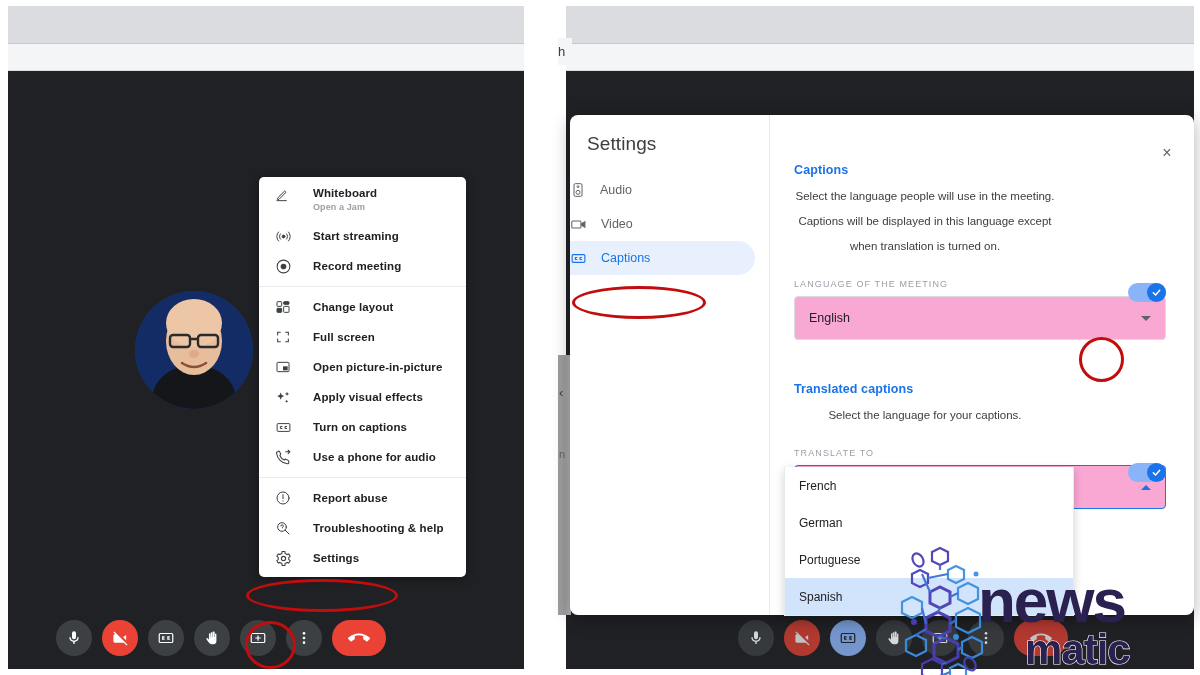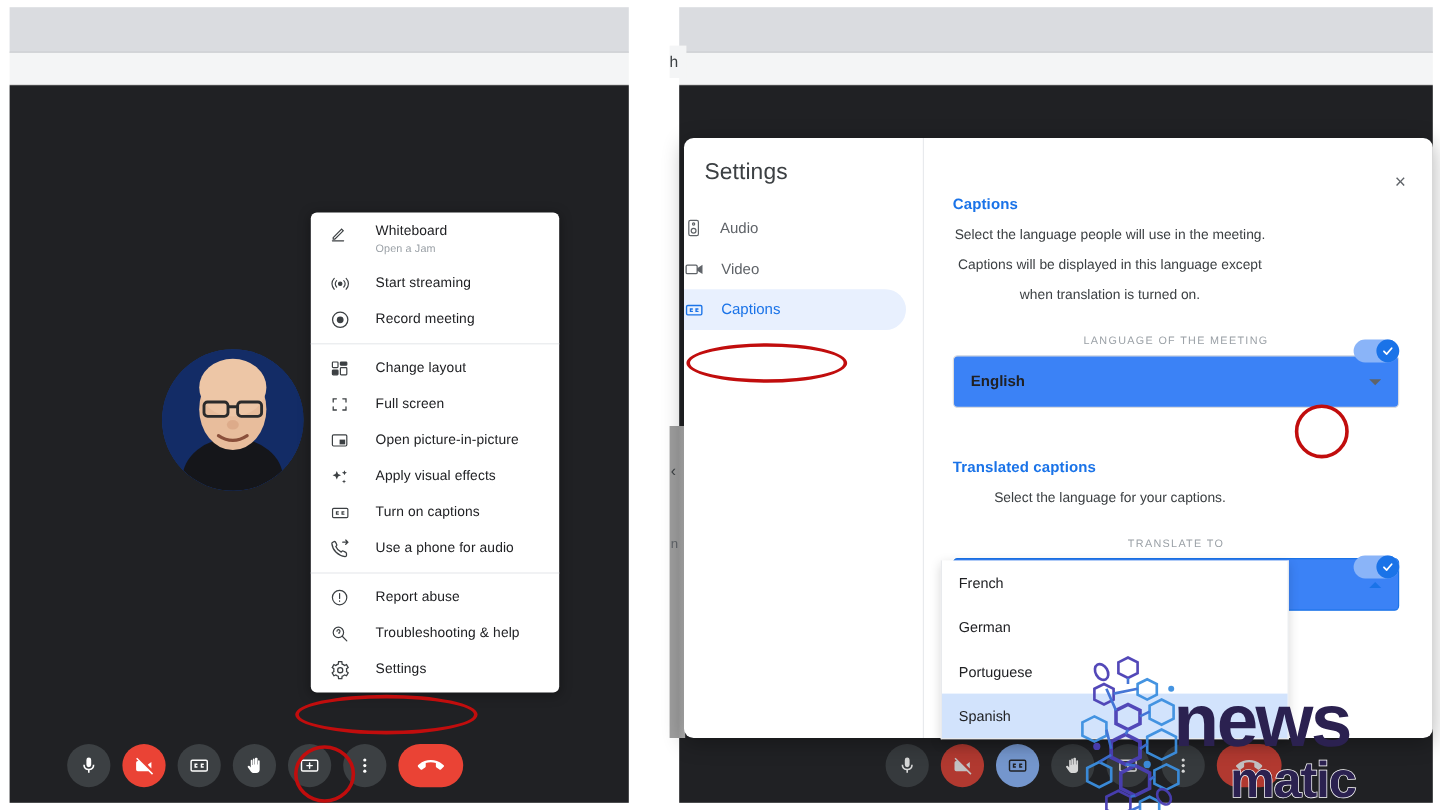--- a/index.html
+++ b/index.html
@@ -11,21 +11,21 @@
   }
   #root { position: relative; width: 1200px; height: 675px; background:#fff; }
 
   
   .win { position: absolute; background: #fff; }
   .win-titlebar { position:absolute; left:0; right:0; top:0; height:38px; background:#dadce0; border-bottom:1px solid #c6c9cc; }
   .win-toolbar  { position:absolute; left:0; right:0; top:38px; height:27px; background:#f4f5f6; border-bottom:1px solid #dcdcdc; }
   .win-body     { position:absolute; left:0; right:0; top:65px; bottom:0; background:#202124; }
 
   
-  #left-window { left:8px; top:6px; width:516px; height:663px; }
+  #left-window { left:8px; top:6px; width:516px; height:663px;font-weight:bold; }
   #left-window .win-body { background:#202124; border-radius:0; }
 
   .avatar {
     position:absolute; left:135px; top:285px; width:118px; height:118px;
     border-radius:50%; overflow:hidden; background:#1a3a7a;
   }
   .avatar svg { display:block; }
 
   
   #overflow-menu {
@@ -92,25 +92,25 @@
   .side-item {
     display:flex; align-items:center; height:34px; gap:14px;
     color:#5f6368; font-size:12.5px; border-radius:0 17px 17px 0; margin-right:14px;
   }
   .side-item.active { background:#e8f0fe; color:#1a73e8; }
   .side-item svg { display:block; }
 
   .settings-main { flex:1; position:relative; padding:48px 28px 0 24px; }
   .sec-title { font-size:12.5px; color:#1a73e8; font-weight:bold; letter-spacing:.1px; }
   .sec-desc  { font-size:11.5px; color:#3c4043; line-height:25px; margin-top:7px; max-width:262px;text-align:center; }
-  .field-label { font-size:9px; color:#9aa0a6; letter-spacing:1.1px; margin-top:20px;text-align:center; }
+  .field-label { font-size:9px; color:#9aa0a6; letter-spacing:1.1px; margin-top:20px; }
   .select {
     margin-top:7px; height:44px; border:1px solid #dadce0; border-radius:4px;
     display:flex; align-items:center; padding:0 14px; justify-content:space-between;
-    font-size:12.5px; color:#202124; background:#3b82f6;font-weight:bold;
+    font-size:12.5px; color:#202124; background:#f9a8d4;
   }
   .select.focused { border:1.5px solid #1a73e8; }
   .caret { width:0; height:0; border-left:5px solid transparent; border-right:5px solid transparent; }
   .caret.down { border-top:5px solid #5f6368; }
   .caret.up   { border-bottom:5px solid #1a73e8; }
 
   .toggle {
     position:absolute; width:38px; height:19px; border-radius:10px;
     background:#8ab4f8; display:flex; align-items:center; justify-content:flex-end;
   }

